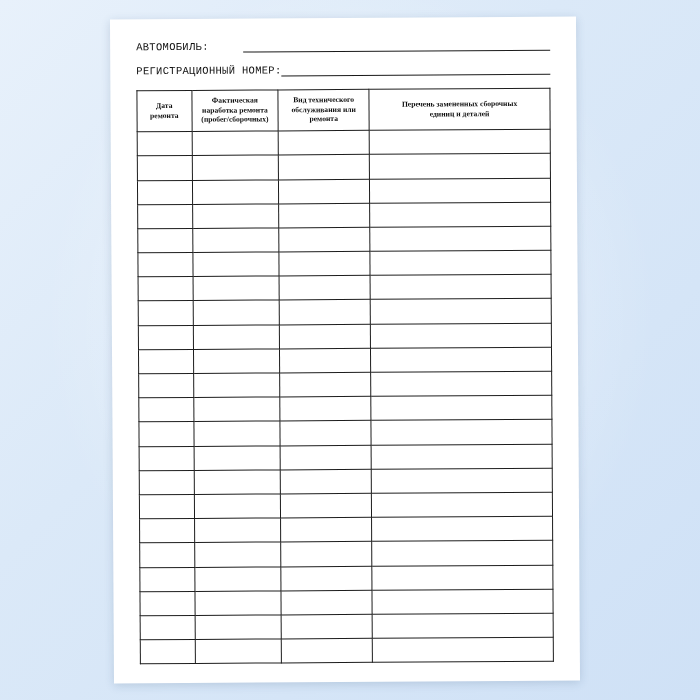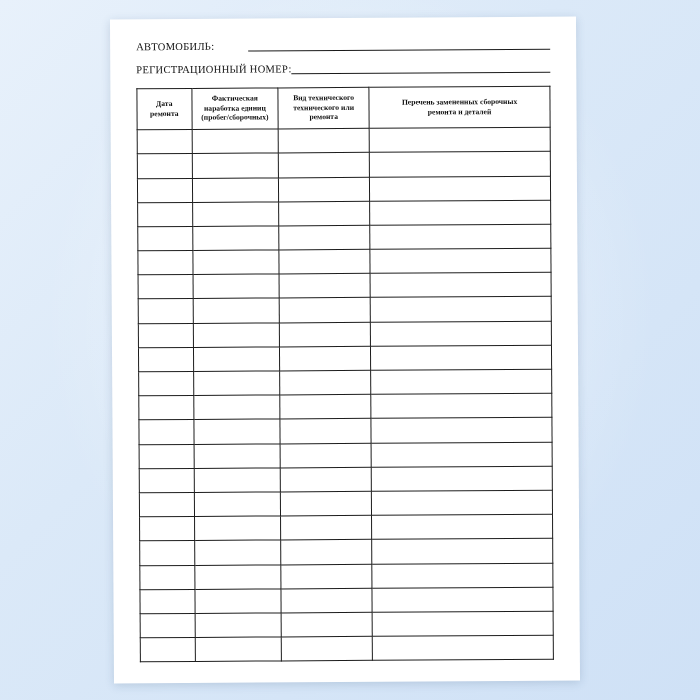--- a/index.html
+++ b/index.html
@@ -45,20 +45,21 @@
     display: flex;
     align-items: flex-end;
     font-size: 10.5px;
     letter-spacing: 0.3px;
     color: #111;
     margin-bottom: 12px;
     white-space: nowrap;
   }
   .field-line .flabel {
     flex: 0 0 auto;
+    font-family: Liberation Mono, monospace;
   }
   .field-line .frule {
     flex: 1 1 auto;
     border-bottom: 1px solid #1a1a1a;
     height: 9px;
     margin-left: 2px;
   }
   .field-line.auto .frule {
     margin-left: 34px;
   }
@@ -138,31 +139,31 @@
           <col class="c4">
       </colgroup>
       <thead>
         <tr>
           <th>
             <span class="hl">Дата</span>
             <span class="hl">ремонта</span>
           </th>
           <th>
             <span class="hl">Фактическая</span>
-            <span class="hl">наработка единиц</span>
+            <span class="hl">наработка ремонта</span>
             <span class="hl">(пробег/сборочных)</span>
           </th>
           <th>
             <span class="hl">Вид технического</span>
-            <span class="hl">технического или</span>
+            <span class="hl">обслуживания или</span>
             <span class="hl">ремонта</span>
           </th>
           <th>
             <span class="hl">Перечень замененных сборочных</span>
-            <span class="hl">ремонта и деталей</span>
+            <span class="hl">единиц и деталей</span>
           </th>
         </tr>
       </thead>
       <tbody id="log-body">
           <tr>
             <td></td>
             <td></td>
             <td></td>
             <td></td>
           </tr>

